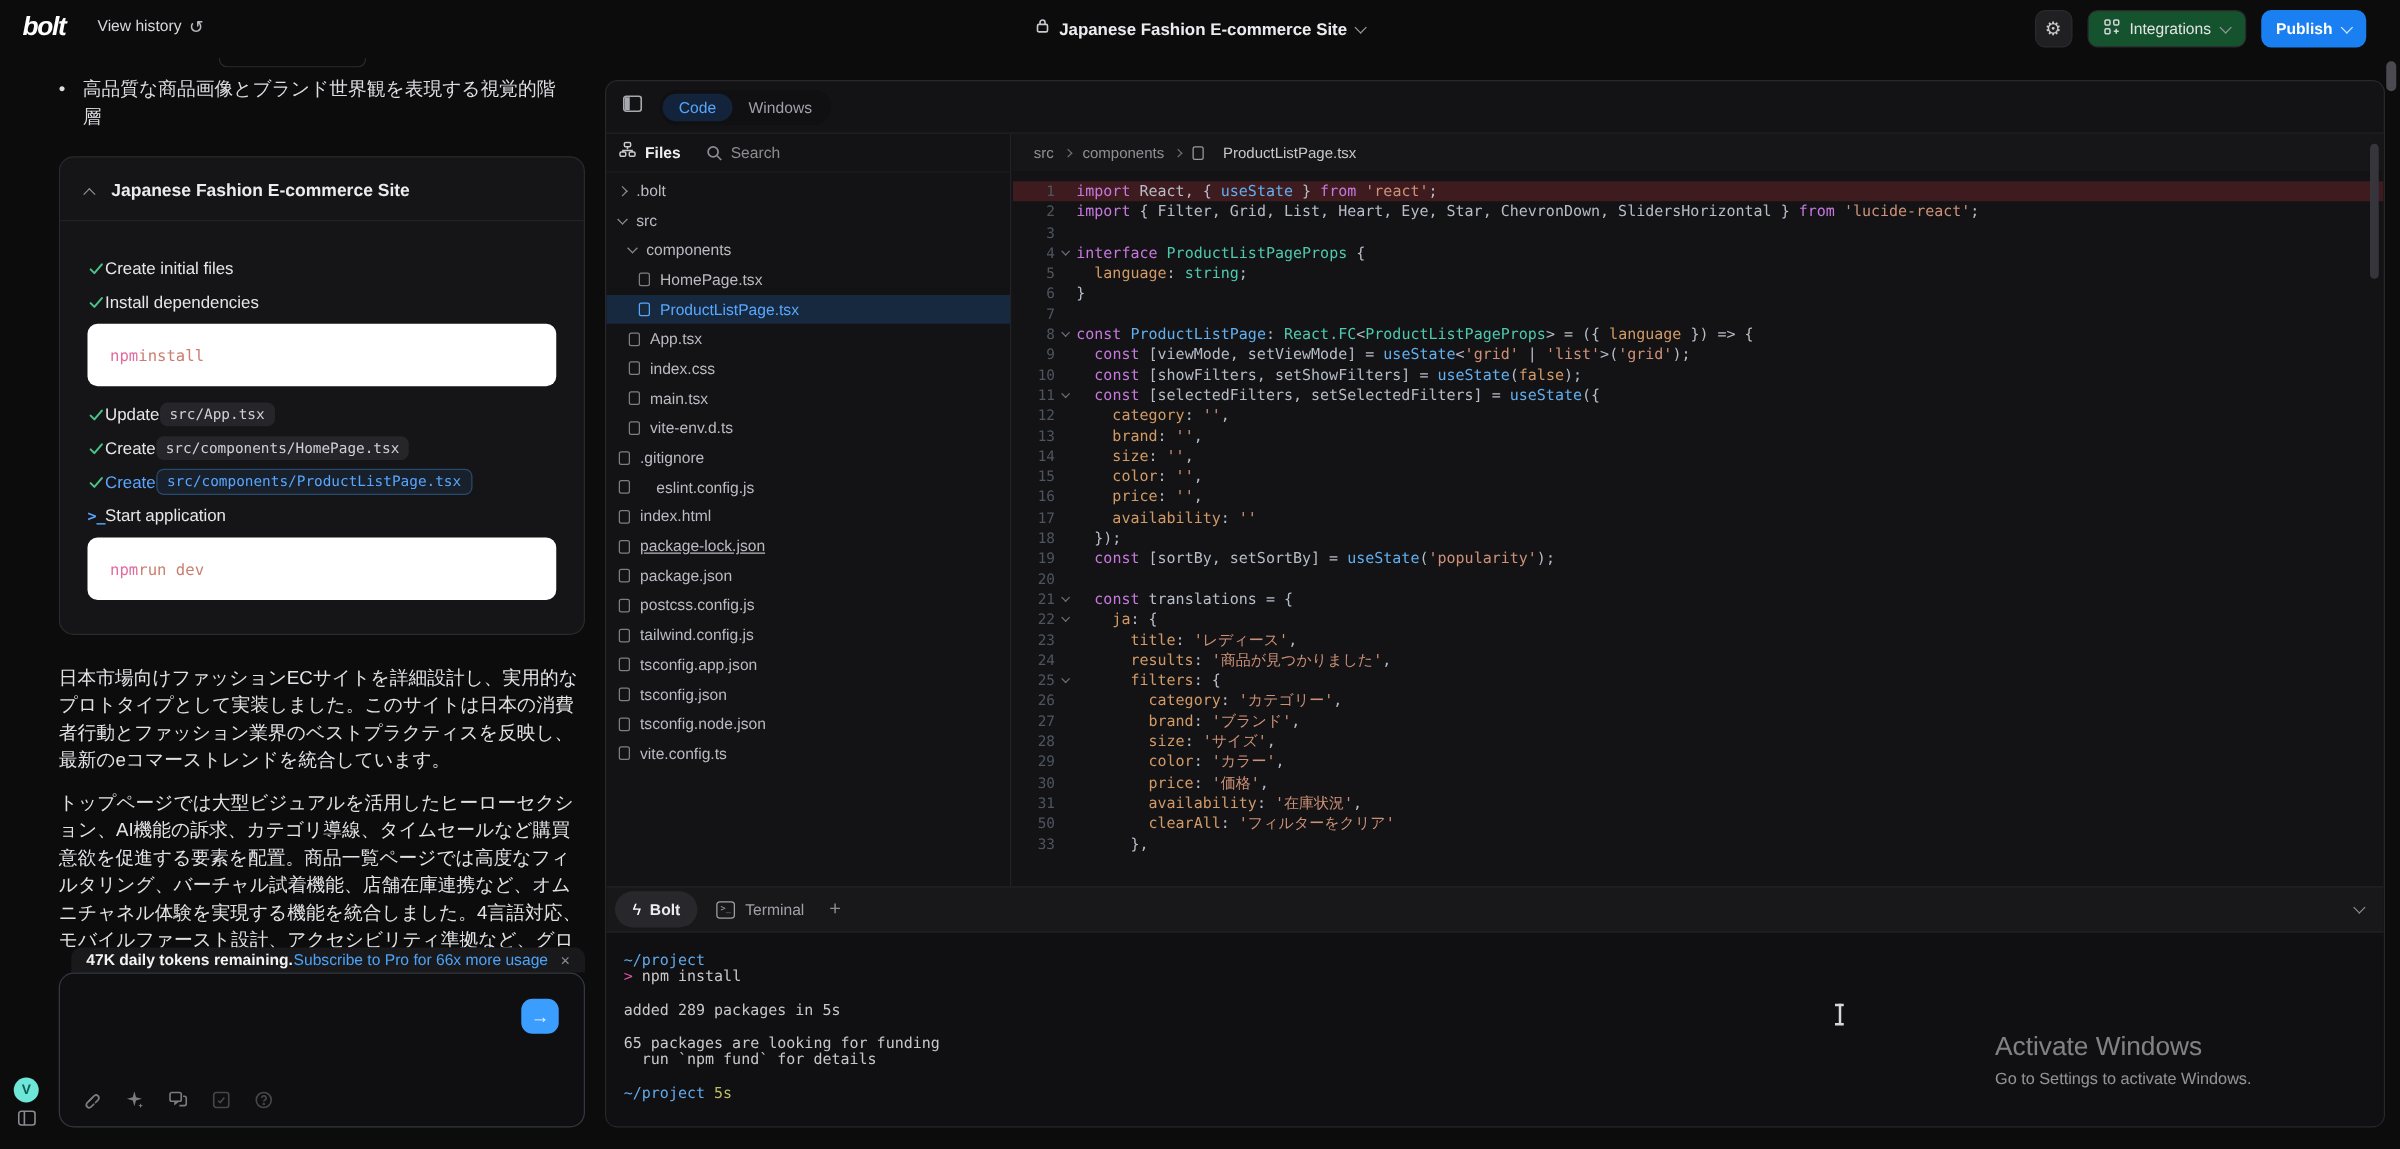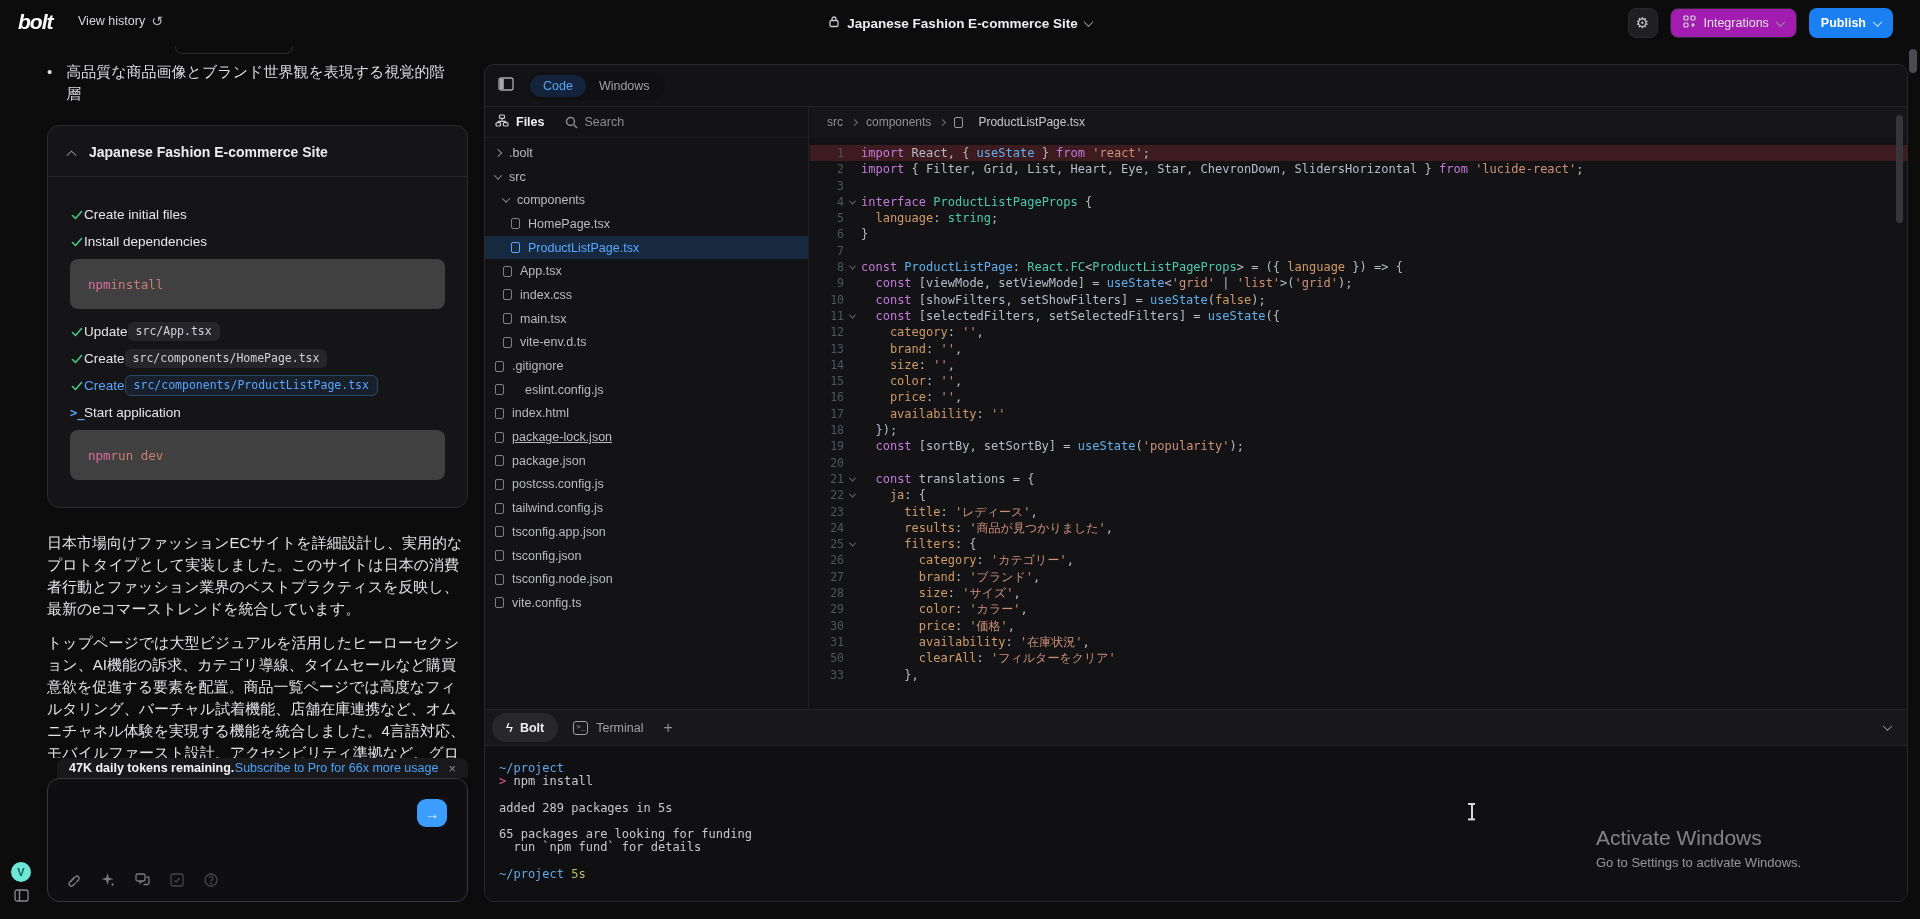--- a/index.html
+++ b/index.html
@@ -14,21 +14,21 @@
   .vh-icon { font-size:14px; color:#b9b9c0; line-height:1; }
   .title-wrap { position:absolute; left:0; right:0; top:0; height:46px; display:flex; align-items:center; justify-content:center; gap:7px; pointer-events:none; }
   .title-wrap > * { pointer-events:auto; }
   .proj-title { font-size:13.5px; font-weight:600; color:#ececf0; }
   .chev { display:inline-block; width:7px; height:7px; border-right:1.5px solid currentColor; border-bottom:1.5px solid currentColor; }
   .chev.down { transform:rotate(45deg) translate(-1px,-1px); }
   .chev.right { transform:rotate(-45deg); }
   .chev.up { transform:rotate(-135deg) translate(-2px,-2px); }
   .tb-right { position:absolute; right:27px; top:8px; display:flex; align-items:center; gap:12px; }
   .icon-btn { width:30px; height:30px; background:#202023; border:1px solid #2a2a2e; border-radius:8px; display:flex; align-items:center; justify-content:center; color:#c9c9cf; font-size:15px; }
-  .integrations-btn { height:30px; background:#a21caf; border:1px solid #2a2a2e; border-radius:8px; display:flex; align-items:center; gap:8px; padding:0 12px; font-size:12.5px; color:#e3e3e6; }
+  .integrations-btn { height:30px; background:#14532d; border:1px solid #2a2a2e; border-radius:8px; display:flex; align-items:center; gap:8px; padding:0 12px; font-size:12.5px; color:#e3e3e6; }
   .integrations-btn .chev, .publish-btn .chev { color:#9a9aa2; }
   .publish-btn { height:30px; background:#1a7ff0; border-radius:8px; display:flex; align-items:center; gap:8px; padding:0 12px; font-size:12.5px; font-weight:600; color:#fff; }
   .publish-btn .chev { color:#dce9fb; }
 
   
   .chat { position:absolute; left:0; top:46px; width:468px; bottom:0; overflow:hidden; }
   .chat-scroll { position:absolute; left:47px; right:0; top:0; height:712px; overflow:hidden; }
   .frag { position:absolute; left:128px; top:0; width:118px; height:8px; border:1px solid #2b2b2f; border-top:none; border-radius:0 0 7px 7px; }
   .bullet-row { margin-top:15px; display:flex; gap:14px; font-size:15px; font-weight:500; color:#dddde2; line-height:22px; padding-right:10px; }
   .bullet-dot { color:#dddde2; }
@@ -36,21 +36,21 @@
   .plan-head { display:flex; align-items:center; gap:14px; padding:18px 20px 16px 20px; }
   .plan-head .chev { color:#8f8f97; }
   .plan-title { font-size:14px; font-weight:600; color:#ececf0; }
   .plan-div { height:1px; background:#232327; }
   .plan-steps { padding:24px 22px 18px 22px; }
   .step-row { height:27px; display:flex; align-items:center; }
   .step-label { font-size:13.5px; font-weight:500; color:#e6e6ea; }
   .step-label.active { color:#58a6ff; }
   .step-chip { font-family:"DejaVu Sans Mono","Liberation Mono",monospace; font-size:11.5px; color:#d0d0d6; background:#26262a; border-radius:6px; padding:2px 8px 3px 8px; }
   .step-chip.active { color:#58a6ff; background:rgba(56,139,253,.09); border:1px solid #2a4a6d; }
-  .step-codeblock { margin:4px 0 9px 0; height:50px; background:#404040; border-radius:8px; display:flex; align-items:center; padding-left:18px; font-family:"DejaVu Sans Mono","Liberation Mono",monospace; font-size:12.5px; }
+  .step-codeblock { margin:4px 0 9px 0; height:50px; background:#ffffff; border-radius:8px; display:flex; align-items:center; padding-left:18px; font-family:"DejaVu Sans Mono","Liberation Mono",monospace; font-size:12.5px; }
   .tk-cmd { color:#e06c9f; } .tk-arg { color:#c97f6f; }
   .check-ic { width:14px; height:14px; flex:none; }
   .term-glyph { color:#58a6ff; font-family:"DejaVu Sans Mono","Liberation Mono",monospace; font-size:12px; font-weight:700; width:14px; flex:none; }
   .chat-para { margin-top:24px; width:421px; font-size:15px; font-weight:500; color:#e3e3e6; line-height:22px; }
   .chat-para + .chat-para { margin-top:12px; }
 
   .usage-bar { position:absolute; left:57px; right:0; top:712px; height:20px; background:#19191b; border-radius:8px 8px 0 0; display:flex; align-items:center; padding:0 12px; }
   .usage-left { font-size:12.5px; font-weight:700; color:#f2f2f4; }
   .usage-link { margin-left:auto; font-size:12.5px; color:#4ba3f9; }
   .usage-close { margin-left:10px; color:#8b8b93; font-size:13px; line-height:1; }

